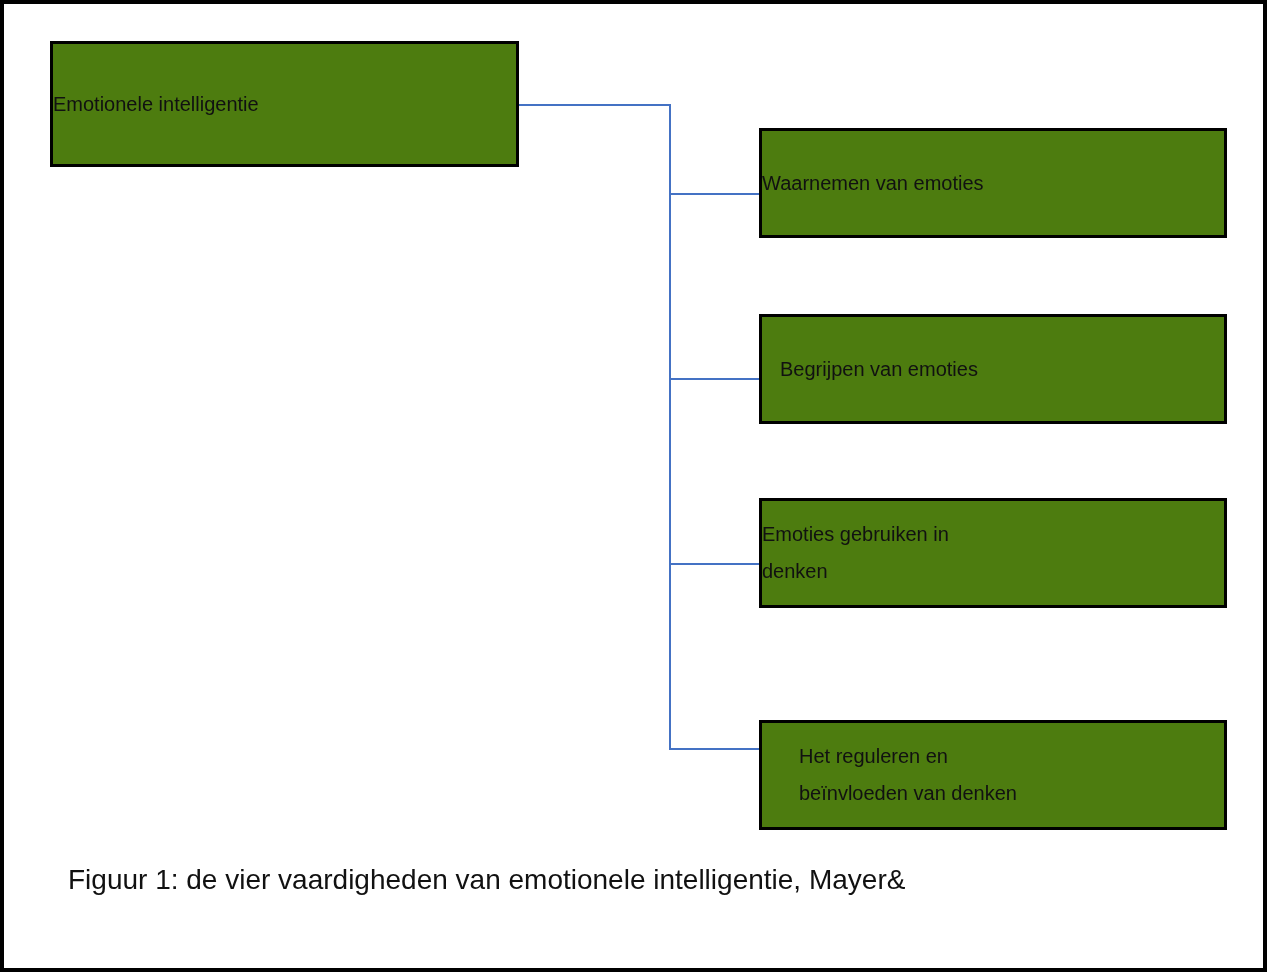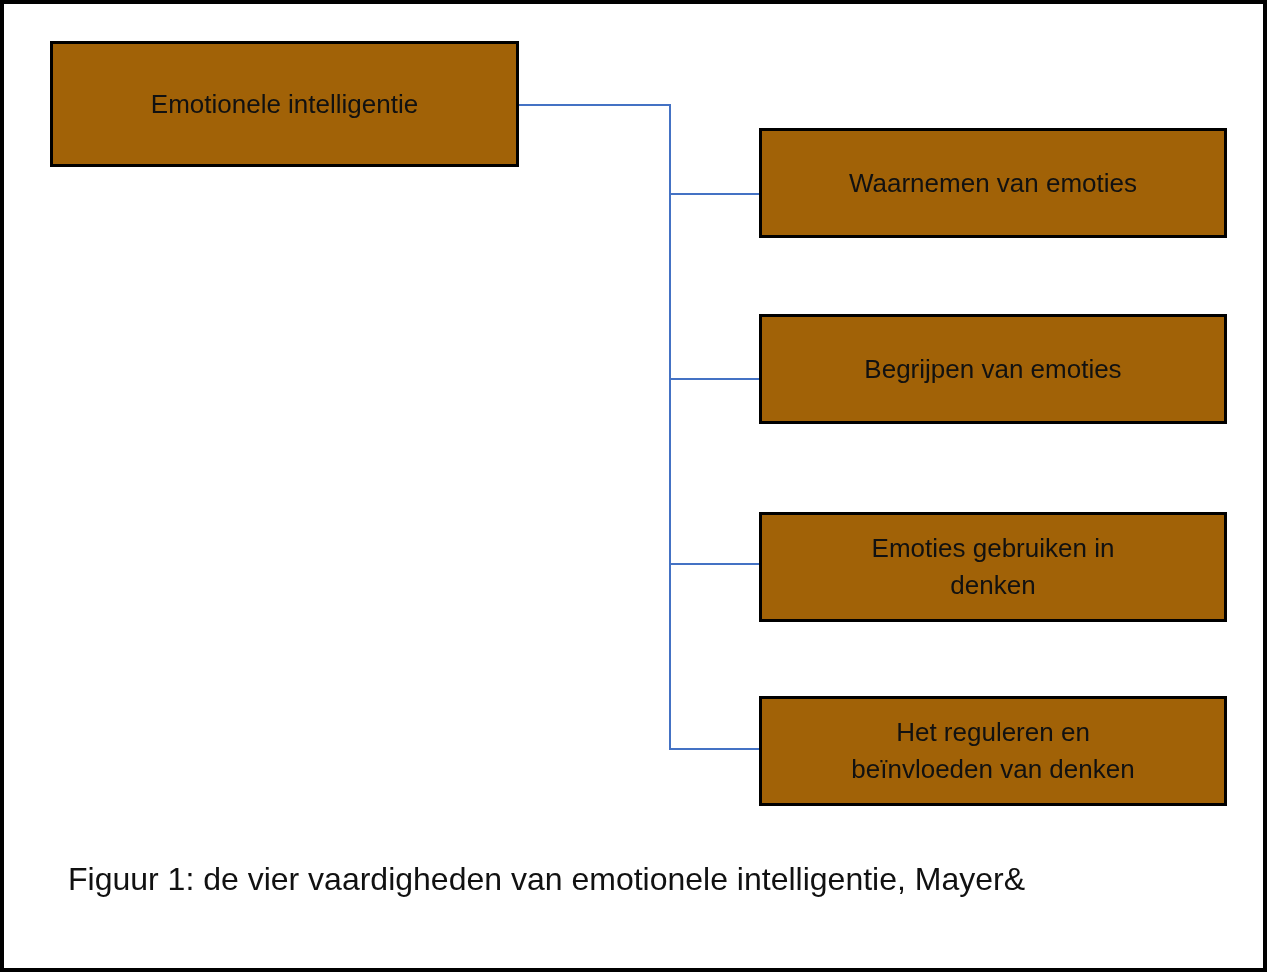--- a/index.html
+++ b/index.html
@@ -14,64 +14,64 @@
     height: 972px;
     box-sizing: border-box;
     background: var(--background, #ffffff);
     border: 4px solid var(--frame-border, #000000);
     overflow: hidden;
   }
   .node {
     position: absolute;
     box-sizing: border-box;
     border: 3px solid var(--box-border, #000000);
-    background: #a16207;
+    background: #4d7c0f;
     display: flex;
     flex-direction: column;
-    align-items: center;
+    align-items: flex-start;
     justify-content: center;
     text-align: center;
     color: var(--text, #111111);
-    font-size: 26px;
+    font-size: 20px;
     line-height: 37px;
   }
   .node span { display: block; }
   .root-node {
     left: 46px;
     top: 37px;
     width: 469px;
     height: 126px;
   }
   .child-node {
     left: 755px;
     width: 468px;
     height: 110px;
   }
   .child-0 { top: 124px; }
-  .child-1 { top: 310px; }
-  .child-2 { top: 494px; margin-top: 14px; }
-  .child-3 { top: 692px; }
+  .child-1 { top: 310px; padding-left: 18px; }
+  .child-2 { top: 494px; }
+  .child-3 { top: 716px; padding-left: 37px; }
   .connector {
     position: absolute;
     background: var(--connector, #4472C4);
   }
   .conn-stub   { left: 515px; top: 100px; width: 152px; height: 2px; }
   .conn-trunk  { left: 665px; top: 100px; width: 2px;  height: 646px; }
   .conn-branch { left: 665px; width: 90px; height: 2px; }
   .branch-0 { top: 189px; }
   .branch-1 { top: 374px; }
   .branch-2 { top: 559px; }
   .branch-3 { top: 744px; }
   .caption {
     position: absolute;
     left: 64px;
     top: 854px;
     width: 1130px;
     color: var(--text, #111111);
-    font-size: 32px;
+    font-size: 28px;
     line-height: 43px;
   }
   .caption div { display: block; }
 </style>
 </head>
 <body>
 
 <div class="stage">
 
   <div class="node root-node">

